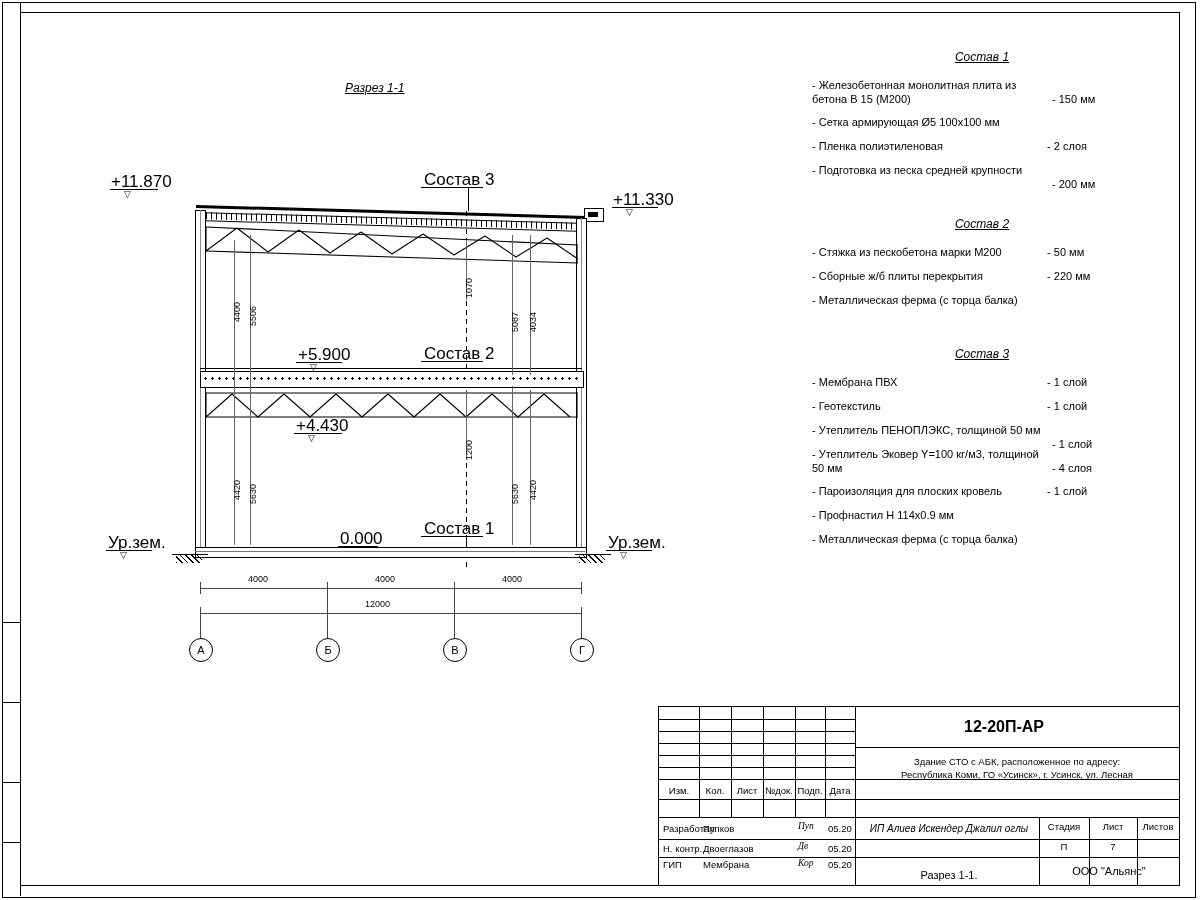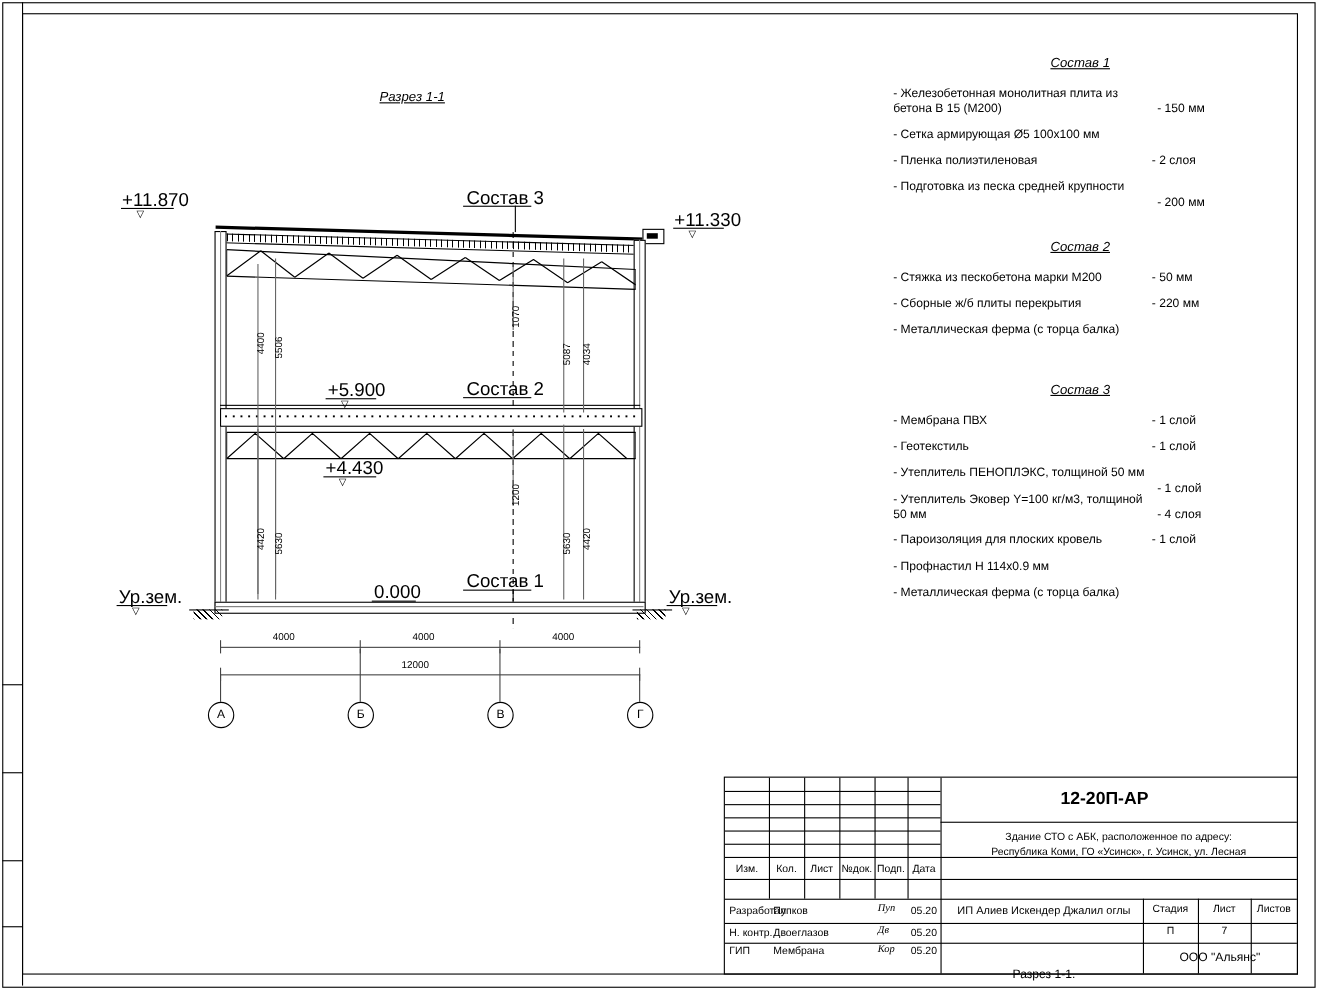--- a/index.html
+++ b/index.html
@@ -338,23 +338,23 @@
     <div class="cell" style="left:4px;top:136px;">Н. контр.</div>
     <div class="cell" style="left:44px;top:136px;">Двоеглазов</div>
     <div class="cell sig" style="left:139px;top:133px;">Дв</div>
     <div class="cell" style="left:169px;top:136px;">05.20</div>
 
     <div class="cell" style="left:4px;top:152px;">ГИП</div>
     <div class="cell" style="left:44px;top:152px;">Мембрана</div>
     <div class="cell sig" style="left:139px;top:150px;">Кор</div>
     <div class="cell" style="left:169px;top:152px;">05.20</div>
 
-    <div class="cell ctr" style="left:200px;top:116px;width:180px;font-size:10px;">ИП Алиев Искендер Джалил оглы</div>
-
-    <div class="cell ctr" style="left:200px;top:173px;width:180px;font-size:11px;">Разрез 1-1.</div>
+    <div class="cell ctr" style="left:200px;top:116px;width:180px;font-size:10px;font-style:italic;">ИП Алиев Искендер Джалил оглы</div>
+
+    <div class="cell ctr" style="left:200px;top:162px;width:180px;font-size:11px;">Разрез 1-1.</div>
 
     <div class="cell ctr" style="left:380px;top:114px;width:50px;">Стадия</div>
     <div class="cell ctr" style="left:430px;top:114px;width:48px;">Лист</div>
     <div class="cell ctr" style="left:478px;top:114px;width:42px;">Листов</div>
     <div class="cell ctr" style="left:380px;top:134px;width:50px;">П</div>
     <div class="cell ctr" style="left:430px;top:134px;width:48px;">7</div>
     <div class="cell ctr" style="left:478px;top:134px;width:42px;"></div>
 
     <div class="cell ctr" style="left:380px;top:158px;width:140px;font-size:11px;">ООО "Альянс"</div>
   </div>

